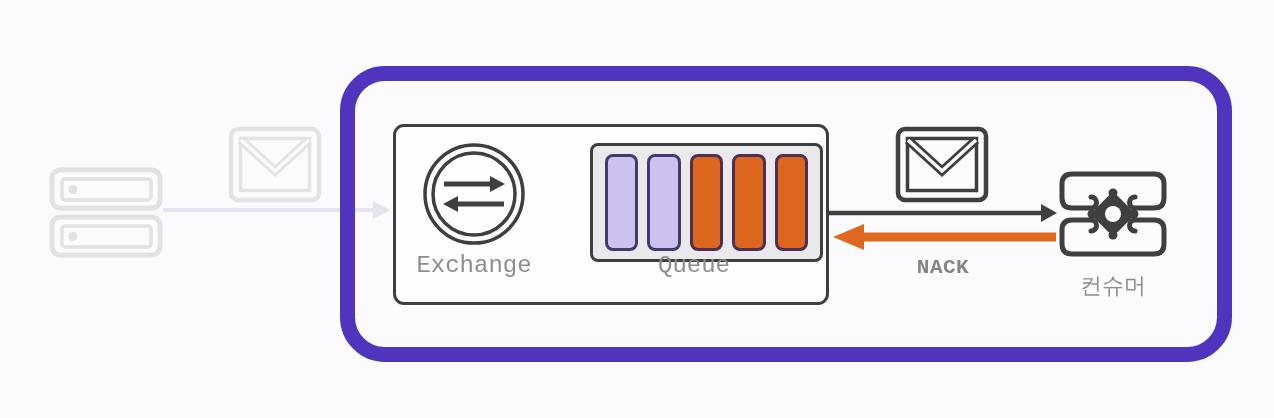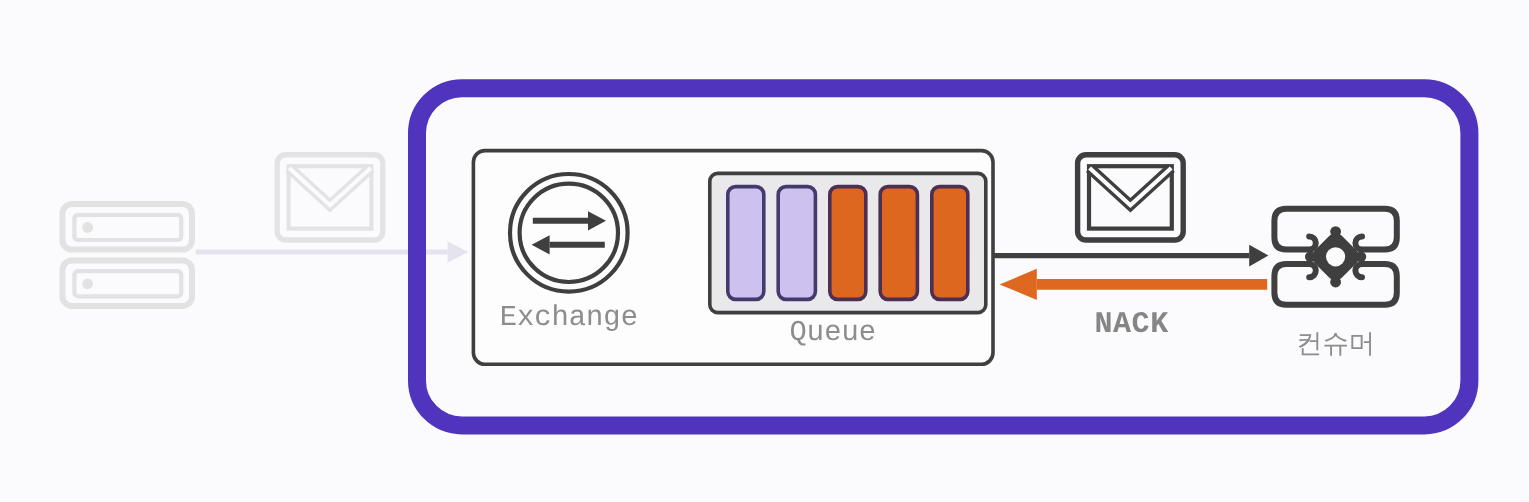--- a/index.html
+++ b/index.html
@@ -7,21 +7,21 @@
     position:relative;width:1274px;height:418px;overflow:hidden;
     background:var(--canvas-bg,#fbfbfd);
     font-family:Liberation Mono, monospace;
     padding-left:36px;
   }
   .abs{position:absolute;}
   .faded{opacity:.13;}
   .lbl{position:absolute;text-align:center;color:var(--label-gray,#8d8d8d);}
   .lbl-lg{font-size:24px;}
   .lbl-md{font-size:22px;}
-  .lbl-nack{font-size:25px;font-weight:600;color:#858585;letter-spacing:.5px;}
+  .lbl-nack{font-size:21px;font-weight:600;color:#858585;letter-spacing:.5px;}
   .highlight-frame{
     position:absolute;left:340px;top:66px;width:862px;height:266px;
     border:15px solid var(--highlight,#5134bd);border-radius:45px;
     background:transparent;
   }
   .broker-box{
     position:absolute;left:393px;top:124px;width:430px;height:175px;
     border:3px solid var(--icon-dark,#3f3f3f);border-radius:11px;
     background:#fdfdfe;
   }
@@ -97,21 +97,21 @@
 
   <div class="queue-box">
       <div class="qbar normal"></div>
       <div class="qbar normal"></div>
       <div class="qbar nacked"></div>
       <div class="qbar nacked"></div>
       <div class="qbar nacked"></div>
     </div>
 
   <div class="lbl lbl-lg" style="left:404px;top:252px;width:140px;">Exchange</div>
-  <div class="lbl lbl-lg" style="left:624px;top:264px;width:140px;">Queue</div>
+  <div class="lbl lbl-lg" style="left:624px;top:252px;width:140px;">Queue</div>
 
   <svg class="abs" style="left:895px;top:126px;" width="94" height="77" viewBox="0 0 94 77">
     <rect class="ic-stroke" x="3" y="3" width="88" height="71" rx="7" stroke-width="4.5"></rect>
     <rect class="ic-stroke" x="12.5" y="12.5" width="69" height="52" stroke-width="3.5"></rect>
     <path d="M 13 14 L 47 45 L 81 14" class="ic-stroke" stroke-width="9"></path>
     <path d="M 13 14 L 47 45 L 81 14" stroke="#fdfdfe" fill="none" stroke-width="3.5"></path>
   </svg>
 
   <div class="lbl lbl-nack" style="left:873px;top:256px;width:140px;">NACK</div>
 

